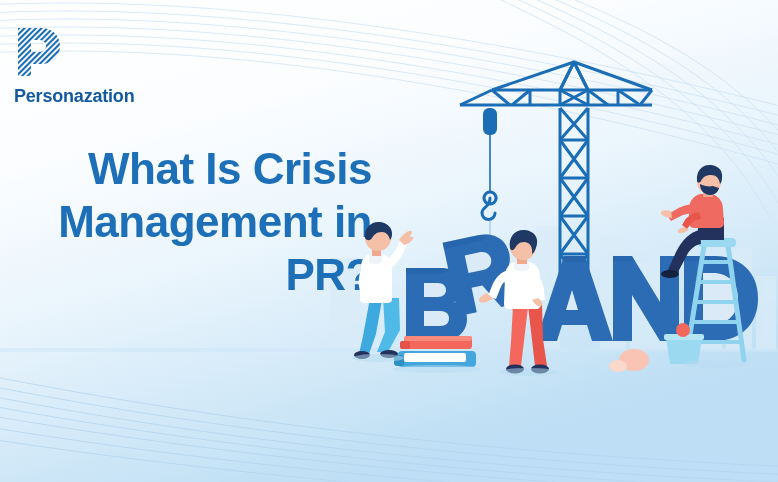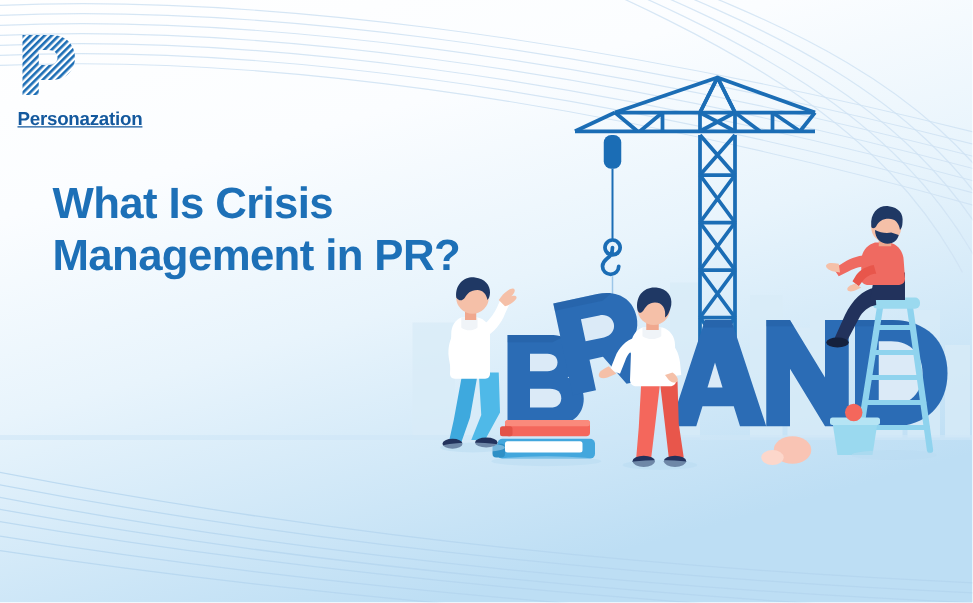--- a/index.html
+++ b/index.html
@@ -28,39 +28,39 @@
     left: 14px;
     top: 26px;
     width: 150px;
   }
   .logo-mark {
     width: 48px;
     height: 52px;
   }
   .logo-word {
     margin-top: 4px;
-    font-size: 15px;
+    font-size: 18px;
     font-weight: bold;
     color: #14599e;
     letter-spacing: -0.2px;
     font-family: "Liberation Sans", sans-serif;
-    text-decoration: underline;
   }
   .headline {
     position: absolute;
-    left: 42px;
+    left: 32px;
     top: 142px;
     width: 340px;
     margin: 0;
-    font-size: 35px;
+    font-size: 44px;
     line-height: 1.21;
     font-weight: bold;
     color: #1d70b7;
     letter-spacing: -0.5px;
     font-family: "Liberation Sans", sans-serif;
+    text-align: right;
   }
 </style>
 </head>
 <body>
 
 <div id="banner">
 
   <svg id="bg-svg" viewBox="0 0 778 482">
     <defs>
       <linearGradient id="bgGrad" x1="0" y1="0" x2="0.45" y2="1">

